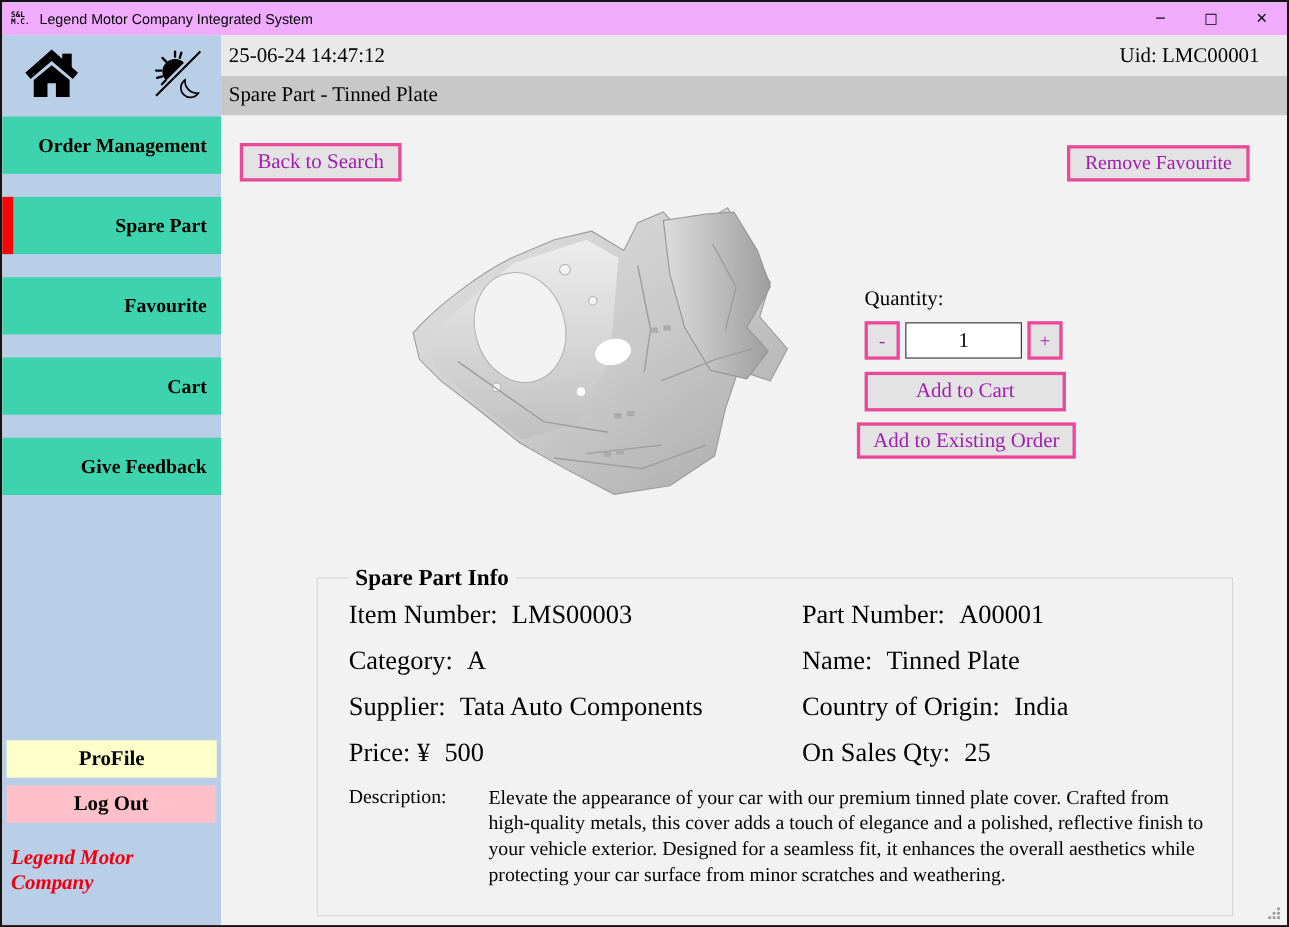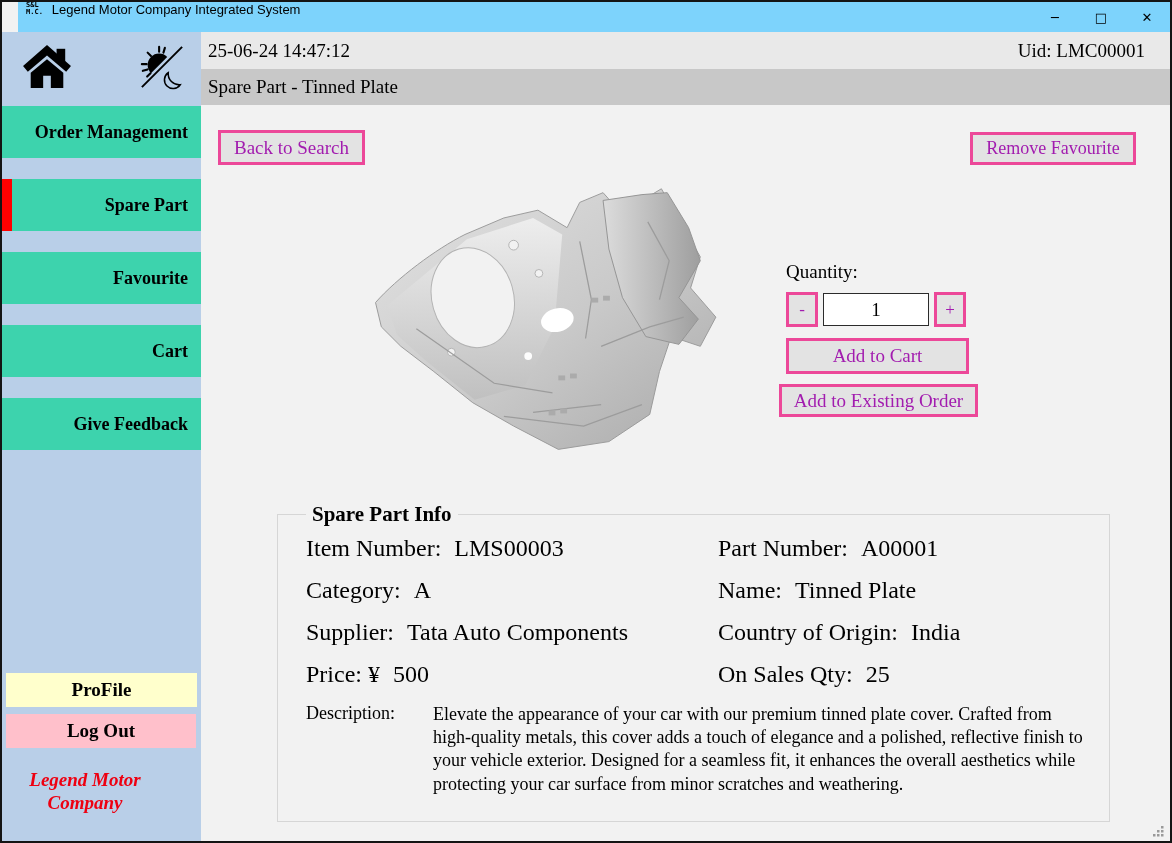--- a/index.html
+++ b/index.html
@@ -3,31 +3,31 @@
 <meta charset="utf-8">
 <style>
   html,body{margin:0;padding:0;background:#555;}
   .window{
     box-sizing:border-box;width:1172px;height:843px;border:2px solid #141414;
     display:flex;flex-direction:column;background:#f2f2f2;
     font-family:"Liberation Serif","DejaVu Serif",serif;color:#000;
     position:relative;overflow:hidden;
   }
   
-  .titlebar{flex:0 0 30px;background:#7dd3fc;display:flex;align-items:flex-start;
-    font-family:"Liberation Sans","DejaVu Sans",sans-serif;font-size:13px;margin-left:16px;}
+  .titlebar{flex:0 0 30px;background:#f0abfc;display:flex;align-items:center;
+    font-family:"Liberation Sans","DejaVu Sans",sans-serif;font-size:13px;}
   .app-icon{margin-left:8px;font-family:"DejaVu Sans Mono",monospace;font-size:7px;
     font-weight:bold;line-height:1.05;letter-spacing:0;white-space:pre;}
   .title-text{margin-left:9px;}
   .win-controls{margin-left:auto;display:flex;height:100%;}
   .win-btn{width:46px;display:flex;align-items:center;justify-content:center;
     font-size:13px;font-family:"DejaVu Sans",sans-serif;cursor:default;}
   
   .content{flex:1;display:flex;min-height:0;}
-  .sidebar{flex:0 0 199px;width:199px;background:#b9cfe8;position:relative;text-align:center;}
+  .sidebar{flex:0 0 199px;width:199px;background:#b9cfe8;position:relative;}
   .sidebar-header{height:74px;display:flex;align-items:center;justify-content:space-between;
     padding:0 16px 0 20px;}
   .menu{display:flex;flex-direction:column;}
   .menu-item{height:52px;background:#3dd3ad;margin-bottom:21px;display:flex;
     align-items:center;justify-content:flex-end;padding-right:13px;
     font-weight:bold;font-size:18px;position:relative;cursor:pointer;}
   .menu-item.active::before{content:"";position:absolute;left:0;top:0;bottom:0;
     width:10px;background:#ff0000;}
   .profile-btn{position:absolute;left:4px;width:191px;bottom:134px;height:34px;
     background:#ffffcc;font-weight:bold;font-size:19px;display:flex;
@@ -58,21 +58,21 @@
   .qty-label{font-size:19px;margin:0 0 9px 7px;}
   .qty-row{display:flex;align-items:center;margin:0 0 11px 7px;}
   .qty-btn{width:32px;height:35px;font-size:17px;}
   .qty-input{width:100px;height:29px;border:1px solid #2b2b2b;text-align:center;
     font-size:19px;margin:0 5px;background:#fff;
     font-family:"Liberation Serif","DejaVu Serif",serif;}
   .add-cart-btn{display:block;width:183px;height:36px;margin:0 0 10px 7px;}
   .add-existing-btn{display:block;width:199px;height:33px;margin-left:0;}
   
   .info-box{position:absolute;left:71px;top:392px;width:828px;height:320px;
-    box-sizing:border-box;border:1px solid #d6d6d6;margin:5px;padding:8px 18px 0 28px;}
+    box-sizing:border-box;border:1px solid #d6d6d6;margin:16px;padding:8px 18px 0 28px;}
   .info-box legend{font-weight:bold;font-size:21px;padding:0 6px;margin-left:0px;}
   .info-row{display:flex;margin-bottom:15px;font-size:24px;font-family:Liberation Serif, serif;}
   .cell-left{flex:0 0 412px;display:flex;}
   .cell-right{flex:1;display:flex;}
   .pair-label{white-space:nowrap;}
   .pair-value{margin-left:13px;white-space:nowrap;}
   .desc-row{display:flex;font-size:18px;align-items:flex-start;gap:12px;}
   .desc-label{flex:0 0 102px;}
   .desc-text{margin:0 0 0 13px;width:658px;line-height:1.29;}
   

